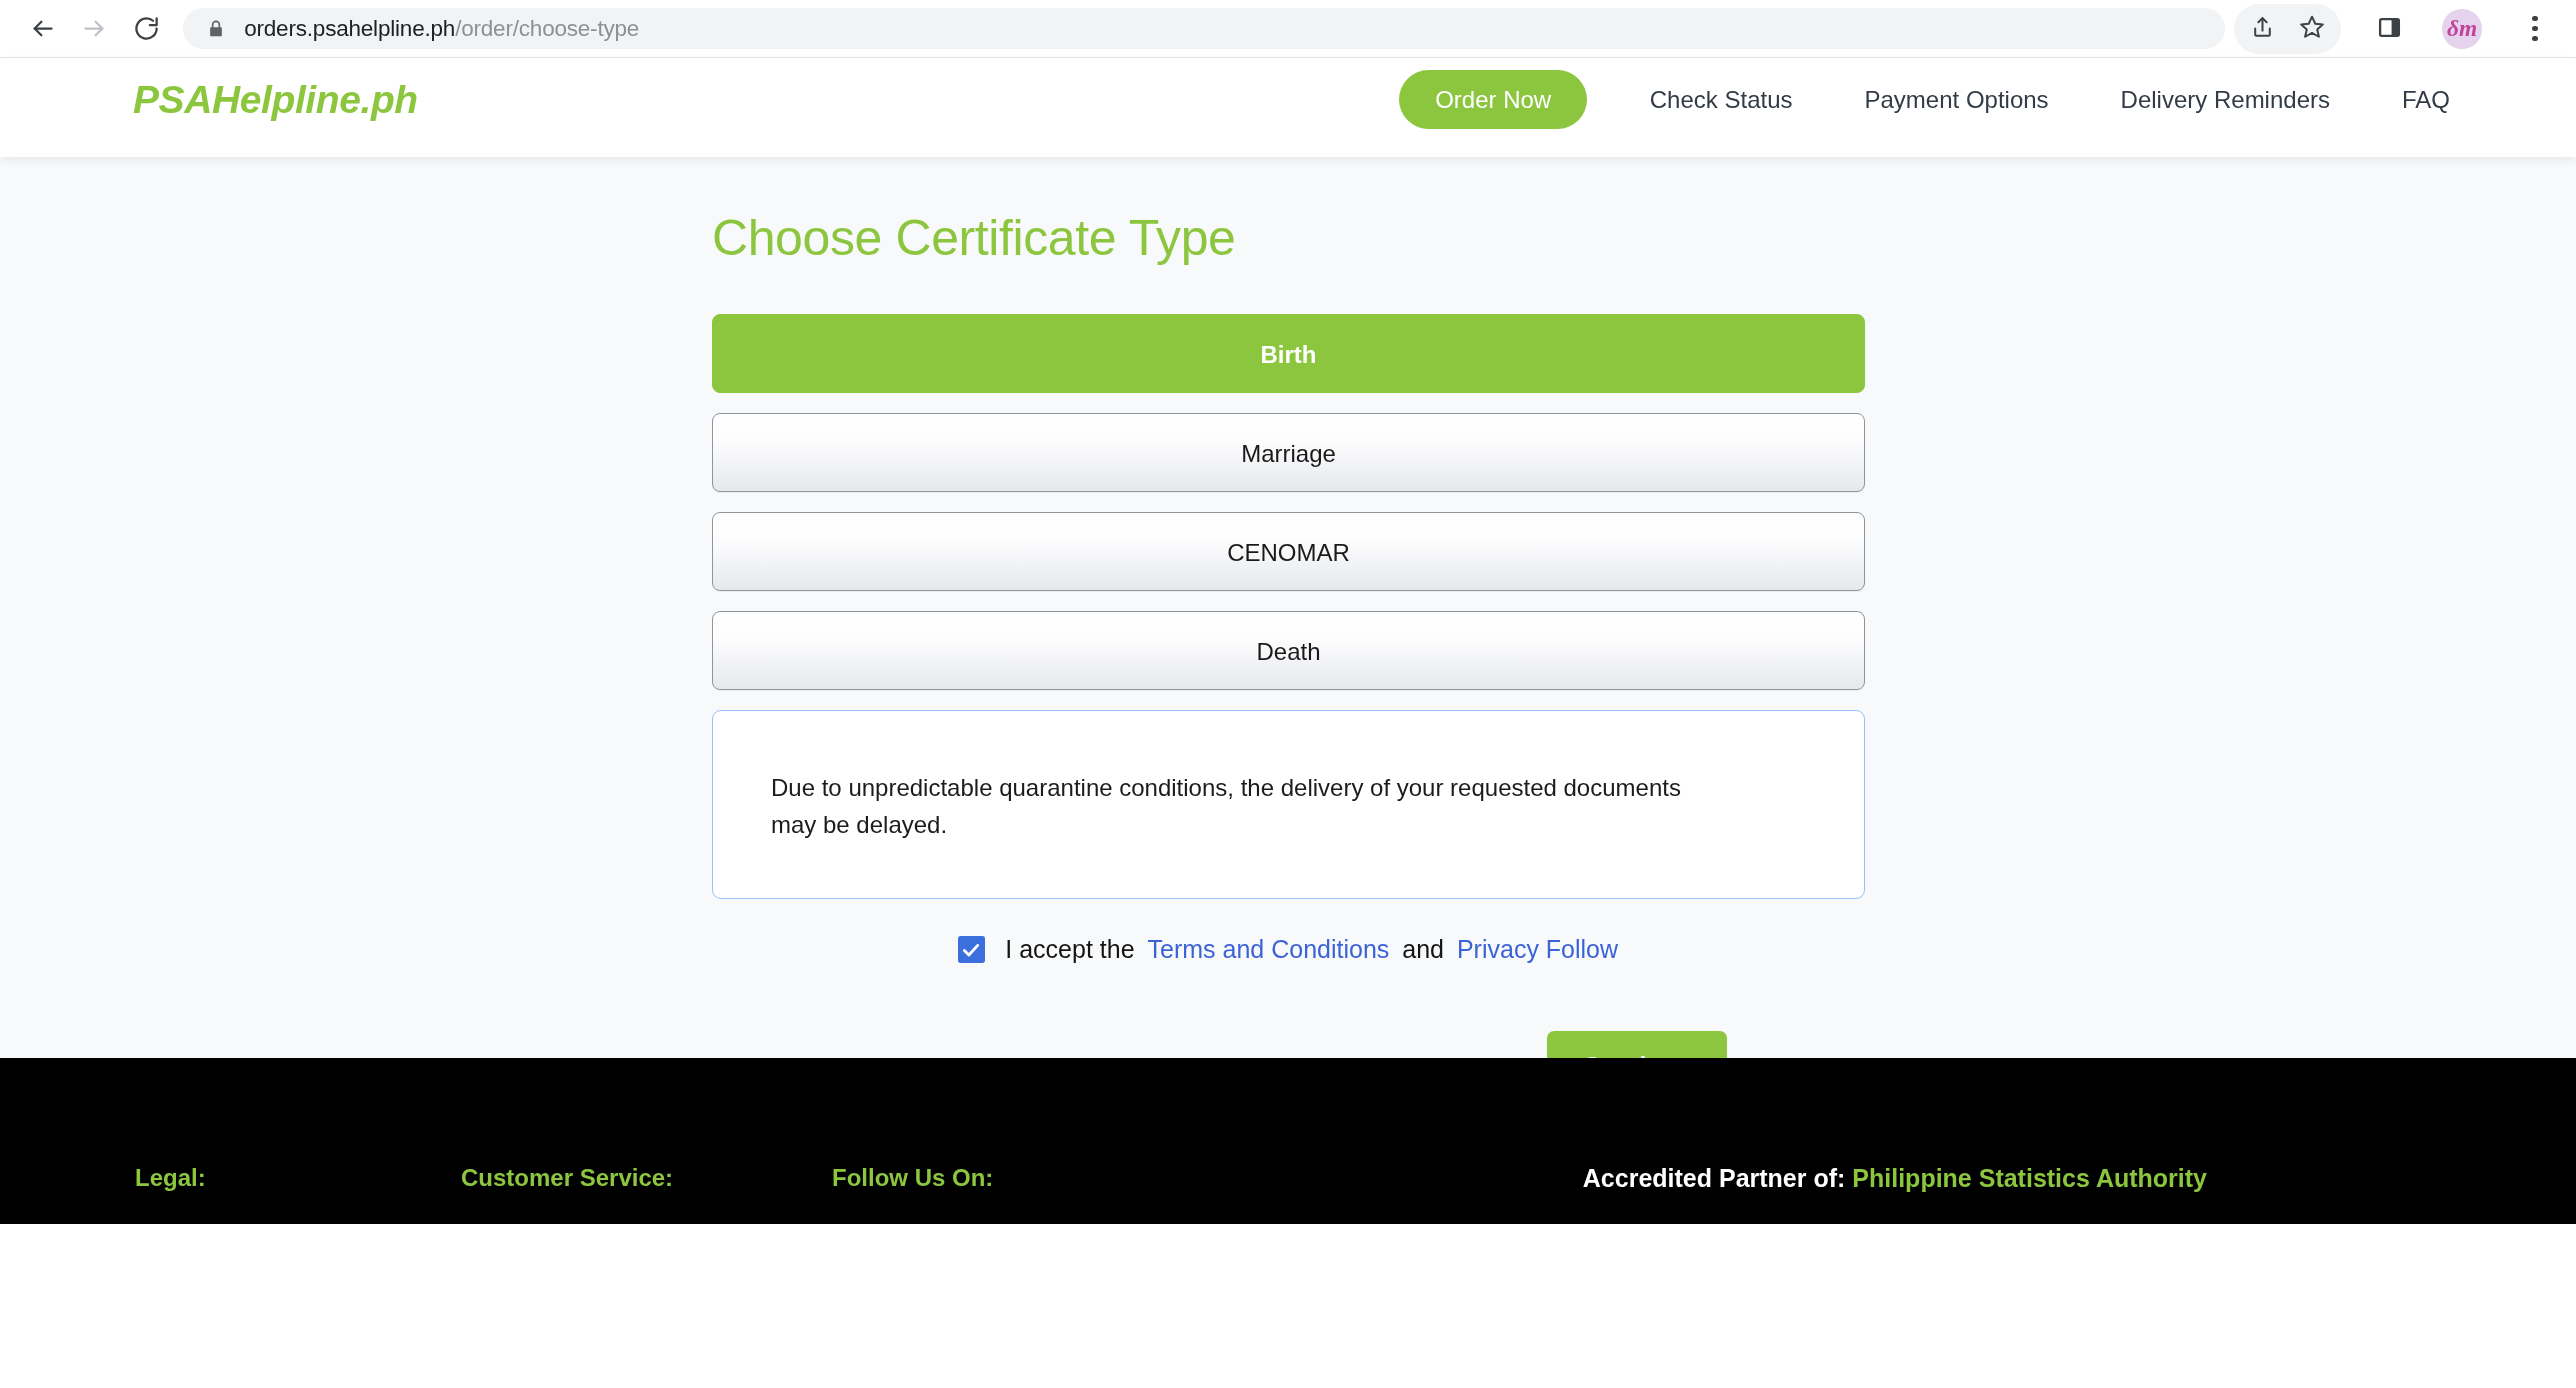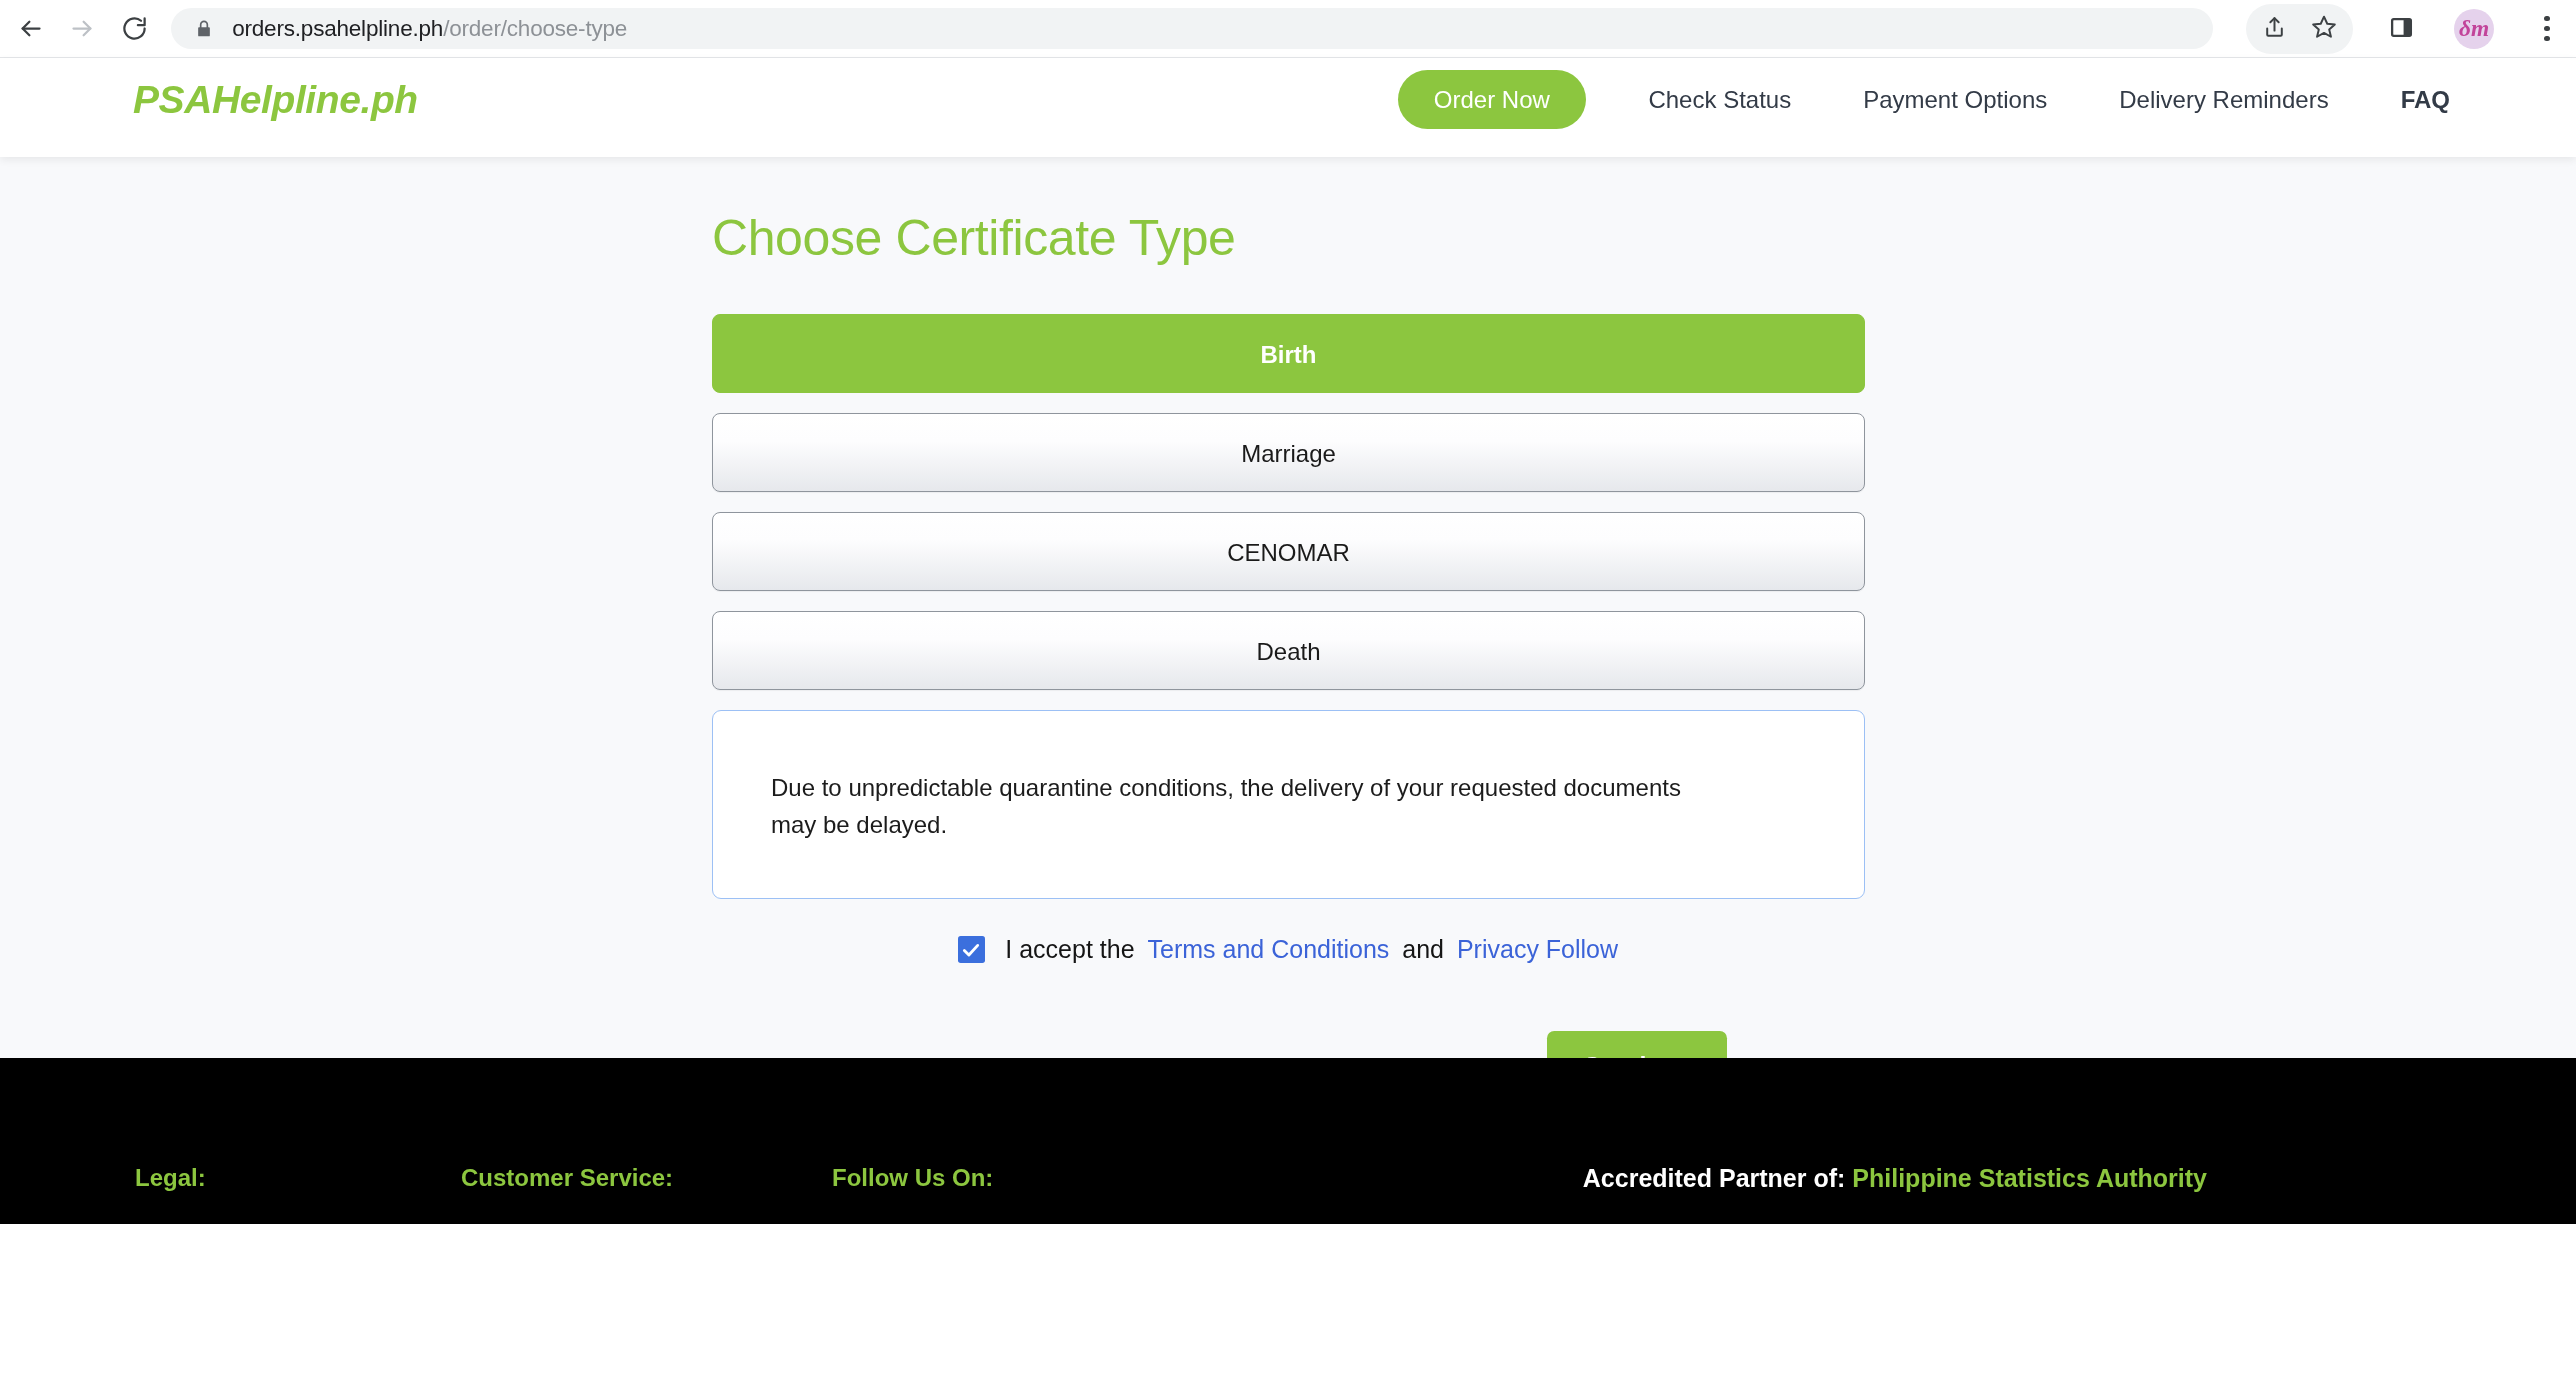--- a/index.html
+++ b/index.html
@@ -11,21 +11,21 @@
     font-family: "Liberation Sans", sans-serif;
     background: #ffffff;
   }
 
   
   .browser-chrome {
     height: 58px;
     background: #ffffff;
     display: flex;
     align-items: center;
-    padding: 0 4px;
+    padding: 0 16px;
     border-bottom: 0.9px solid #e4e6e9;
     position: relative;
   }
   .nav-btn {
     width: 52px; height: 52px;
     display: flex; align-items: center; justify-content: center;
     border-radius: 50%;
   }
   .nav-btn svg { display: block; }
 
@@ -115,21 +115,21 @@
     padding: 0 31px;
     white-space: nowrap;
   }
   .nav-item.pill {
     background: #8CC63F;
     color: #ffffff;
     border-radius: 31px;
     padding: 15.3px 36px;
     margin-right: 21.6px;
   }
-  .nav-item.last { padding-right: 0; font-weight: bold; }
+  .nav-item.last { padding-right: 0; }
 
   
   .page-body {
     background: #F8F9FB;
     height: 901px;
     padding-top: 0;
     position: relative;
   }
   .content-wrap {
     width: 1152px;

